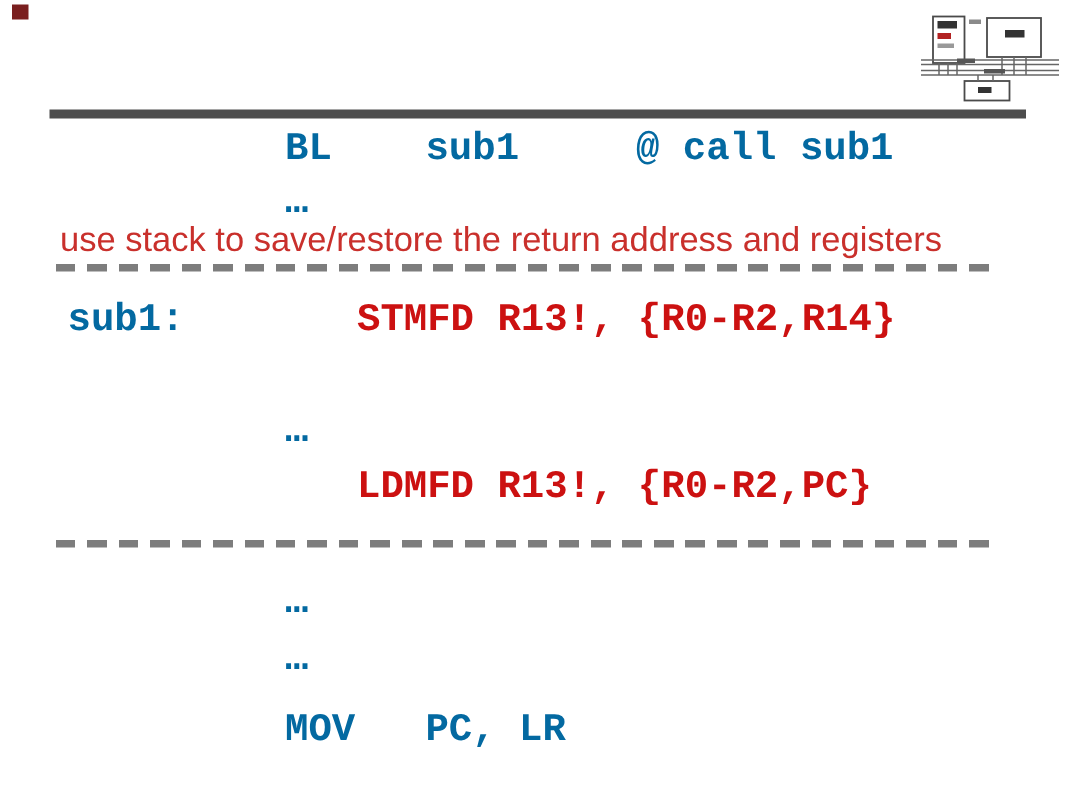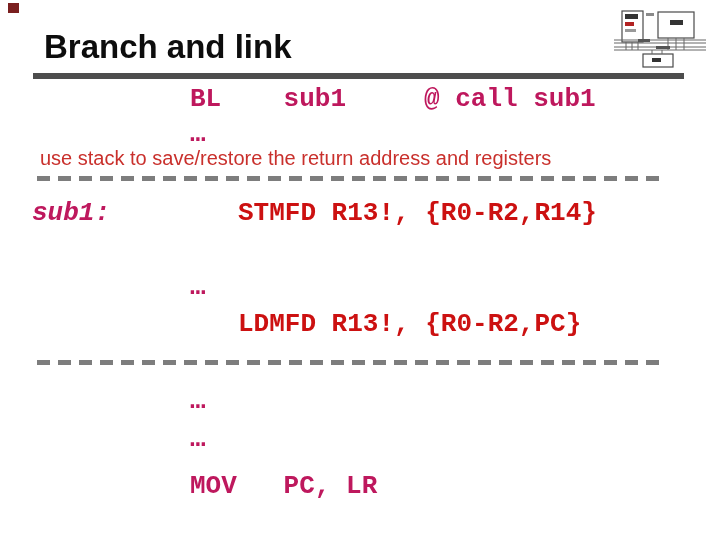--- a/index.html
+++ b/index.html
@@ -4,38 +4,37 @@
 <style>
   html,body{margin:0;padding:0;background:#fff;}
   .slide{position:relative;width:720px;height:540px;background:#ffffff;overflow:hidden;
          font-family:"Liberation Sans",sans-serif;}
   .corner-mark{position:absolute;left:8px;top:3px;width:11px;height:10px;background:#7a1f1f;}
   .title{position:absolute;left:44px;top:30px;margin:0;font-family:"Liberation Sans",sans-serif;
          font-size:33px;font-weight:bold;color:#0d0d0d;letter-spacing:0px;line-height:1;}
   .rule{position:absolute;left:33px;top:73px;width:651px;height:6px;background:#4d4d4d;}
   .logo{position:absolute;left:612px;top:6px;}
   .code,.label{position:absolute;margin:0;font-family:"Liberation Mono",monospace;
-         font-size:26px;font-weight:bold;line-height:1;white-space:pre;color:#be185d;}
-  .label{left:32px;font-style:italic;}
+         font-size:26px;font-weight:bold;line-height:1;white-space:pre;color:#0369a1;}
+  .label{left:45px;}
   .code{left:190px;}
   .red{color:#cc1111;margin-left:48px;}
   .note{position:absolute;left:40px;top:148px;font-family:"Liberation Sans",sans-serif;
-        font-size:20px;color:#c9302c;line-height:1;white-space:pre;}
+        font-size:23px;color:#c9302c;line-height:1;white-space:pre;}
   .dash{position:absolute;left:37px;width:630px;height:5px;
         background:repeating-linear-gradient(90deg,#7d7d7d 0 13px,rgba(0,0,0,0) 13px 21px);}
   .dash1{top:176px;} .dash2{top:360px;}
 </style>
 </head>
 <body>
 
 <div class="slide">
 
   <div class="corner-mark"></div>
 
-  <h1 class="title">Branch and link</h1>
 
   <svg class="logo" width="96" height="66" viewBox="0 0 96 66">
     <g fill="none" stroke="#4a4a4a" stroke-width="1.2">
       <rect x="10" y="5" width="21" height="31"></rect>
       <rect x="46" y="6" width="36" height="26"></rect>
       <rect x="31" y="48" width="30" height="13"></rect>
     </g>
     <rect x="13" y="8" width="13" height="5" fill="#333"></rect>
     <rect x="13" y="16" width="9" height="4" fill="#b22222"></rect>
     <rect x="13" y="23" width="11" height="3" fill="#999"></rect>

